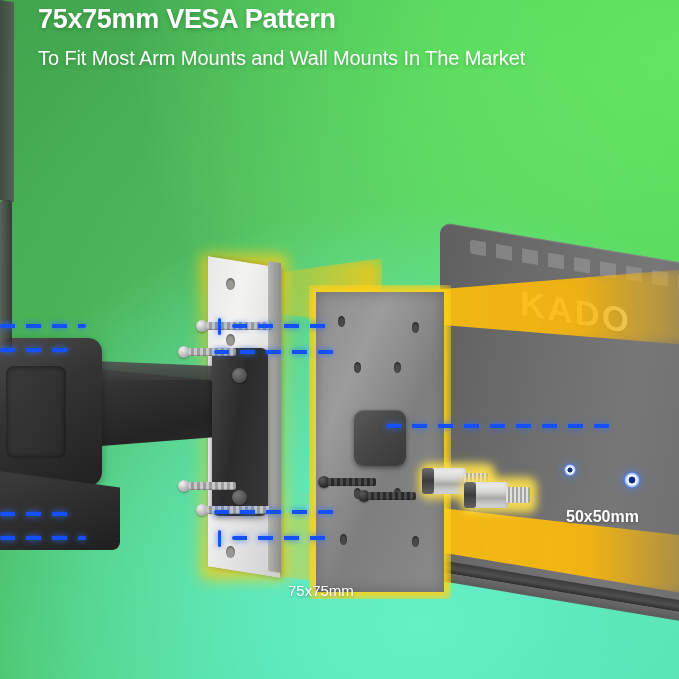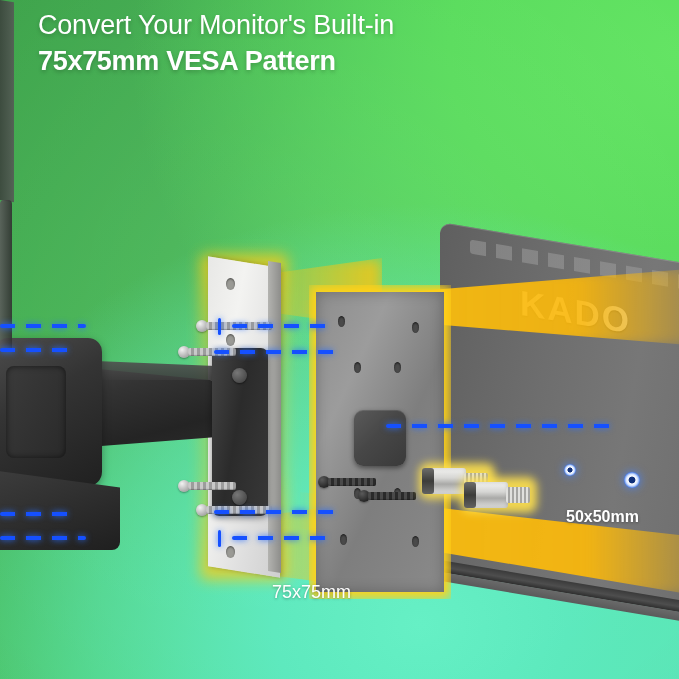--- a/index.html
+++ b/index.html
@@ -272,21 +272,21 @@
   }
   .holemark.small{width:12px;height:12px;}
 
   
   .caption{
     position:absolute;color:#ffffff;font-weight:700;white-space:nowrap;
     text-shadow:0 1px 3px rgba(0,0,0,0.35);
     text-align:right;
   }
   #cap-5050{left:566px;top:508px;font-size:16px;}
-  #cap-7575{left:272px;top:582px;font-size:18px;font-weight:400;}
+  #cap-7575{left:288px;top:582px;font-size:15px;font-weight:400;}
 </style>
 </head>
 <body>
 
 <div id="banner">
 
   <div class="bg bg-base"></div>
   <div class="bg bg-vig"></div>
 
   <div id="stage">
@@ -388,17 +388,17 @@
     <div class="dash-cross" style="left:218px;top:530px;"></div>
 
     <div class="holemark small" style="left:564px;top:464px;"></div>
     <div class="holemark" style="left:624px;top:472px;"></div>
 
     <div class="caption" id="cap-5050">50x50mm</div>
     <div class="caption" id="cap-7575">75x75mm</div>
   </div>
 
   <div id="text-block">
-    <p class="sub sub-light" id="l-convert">Convert Your Monitor's Built-in</p>
     <p class="sub sub-bold" id="l-7575">75x75mm VESA Pattern</p>
+    <p class="sub sub-small" id="l-fit">To Fit Most Arm Mounts and Wall Mounts In The Market</p>
   </div>
 
 </div>
 
 </body></html>

